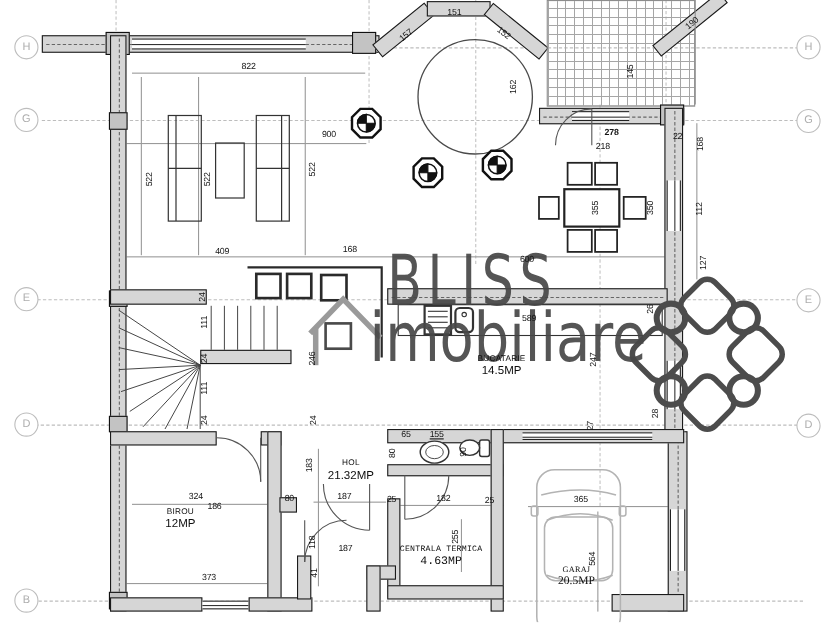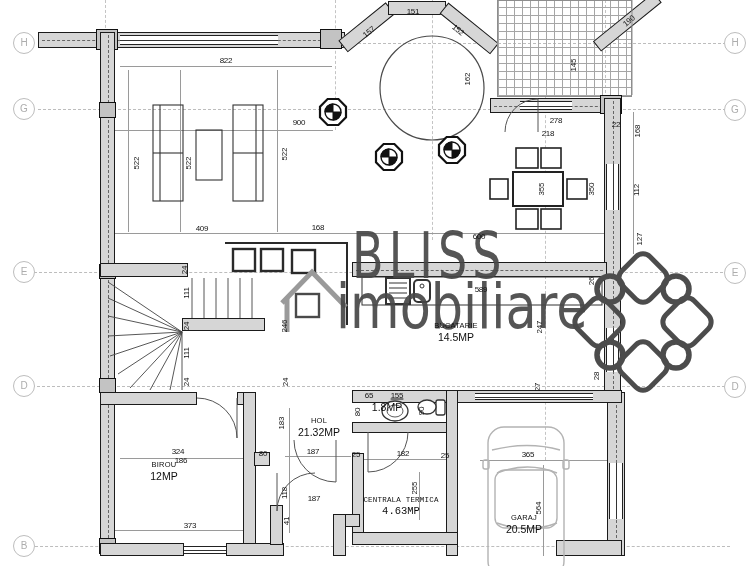--- a/index.html
+++ b/index.html
@@ -279,21 +279,21 @@
     <span class="dim" style="left: 413px; top: 11px; transform: translate(-50%, -50%) rotate(0deg);">151</span>
     <span class="dim" style="left: 369px; top: 32px; transform: translate(-50%, -50%) rotate(-39deg);">157</span>
     <span class="dim" style="left: 458px; top: 30px; transform: translate(-50%, -50%) rotate(39deg);">152</span>
     <span class="dim" style="left: 467px; top: 79px; transform: translate(-50%, -50%) rotate(-90deg);">162</span>
     <span class="dim" style="left: 573px; top: 65px; transform: translate(-50%, -50%) rotate(-90deg);">145</span>
     <span class="dim" style="left: 629px; top: 21px; transform: translate(-50%, -50%) rotate(-40deg);">190</span>
     <span class="dim" style="left: 299px; top: 122px; transform: translate(-50%, -50%) rotate(0deg);">900</span>
     <span class="dim" style="left: 136px; top: 163px; transform: translate(-50%, -50%) rotate(-90deg);">522</span>
     <span class="dim" style="left: 188px; top: 163px; transform: translate(-50%, -50%) rotate(-90deg);">522</span>
     <span class="dim" style="left: 284px; top: 154px; transform: translate(-50%, -50%) rotate(-90deg);">522</span>
-    <span class="dim" style="left: 556px; top: 120px; transform: translate(-50%, -50%) rotate(0deg);">278</span>
+    <span class="dim" style="left: 556px; top: 120px; transform: translate(-50%, -50%) rotate(0deg); font-weight: bold;">278</span>
     <span class="dim" style="left: 548px; top: 133px; transform: translate(-50%, -50%) rotate(0deg);">218</span>
     <span class="dim" style="left: 616px; top: 124px; transform: translate(-50%, -50%) rotate(0deg);">22</span>
     <span class="dim" style="left: 637px; top: 131px; transform: translate(-50%, -50%) rotate(-90deg);">168</span>
     <span class="dim" style="left: 636px; top: 190px; transform: translate(-50%, -50%) rotate(-90deg);">112</span>
     <span class="dim" style="left: 639px; top: 239px; transform: translate(-50%, -50%) rotate(-90deg);">127</span>
     <span class="dim" style="left: 541px; top: 189px; transform: translate(-50%, -50%) rotate(-90deg);">355</span>
     <span class="dim" style="left: 591px; top: 189px; transform: translate(-50%, -50%) rotate(-90deg);">350</span>
     <span class="dim" style="left: 202px; top: 228px; transform: translate(-50%, -50%) rotate(0deg);">409</span>
     <span class="dim" style="left: 318px; top: 227px; transform: translate(-50%, -50%) rotate(0deg);">168</span>
     <span class="dim" style="left: 479px; top: 236px; transform: translate(-50%, -50%) rotate(0deg);">600</span>
@@ -303,21 +303,21 @@
     <span class="dim" style="left: 186px; top: 326px; transform: translate(-50%, -50%) rotate(-90deg);">24</span>
     <span class="dim" style="left: 186px; top: 353px; transform: translate(-50%, -50%) rotate(-90deg);">111</span>
     <span class="dim" style="left: 186px; top: 382px; transform: translate(-50%, -50%) rotate(-90deg);">24</span>
     <span class="dim" style="left: 284px; top: 326px; transform: translate(-50%, -50%) rotate(-90deg);">246</span>
     <span class="dim" style="left: 285px; top: 382px; transform: translate(-50%, -50%) rotate(-90deg);">24</span>
     <span class="dim" style="left: 539px; top: 327px; transform: translate(-50%, -50%) rotate(-90deg);">247</span>
     <span class="dim" style="left: 591px; top: 281px; transform: translate(-50%, -50%) rotate(-90deg);">26</span>
     <span class="dim" style="left: 596px; top: 376px; transform: translate(-50%, -50%) rotate(-90deg);">28</span>
     <span class="dim" style="left: 537px; top: 387px; transform: translate(-50%, -50%) rotate(-90deg);">27</span>
     <span class="dim" style="left: 178px; top: 451px; transform: translate(-50%, -50%) rotate(0deg);">324</span>
-    <span class="dim" style="left: 181px; top: 460px; transform: translate(-50%, -50%) rotate(0deg);">186</span>
+    <span class="dim" style="left: 195px; top: 460px; transform: translate(-50%, -50%) rotate(0deg);">186</span>
     <span class="dim" style="left: 190px; top: 525px; transform: translate(-50%, -50%) rotate(0deg);">373</span>
     <span class="dim" style="left: 281px; top: 423px; transform: translate(-50%, -50%) rotate(-90deg);">183</span>
     <span class="dim" style="left: 263px; top: 453px; transform: translate(-50%, -50%) rotate(0deg);">80</span>
     <span class="dim" style="left: 284px; top: 493px; transform: translate(-50%, -50%) rotate(-90deg);">118</span>
     <span class="dim" style="left: 286px; top: 521px; transform: translate(-50%, -50%) rotate(-90deg);">41</span>
     <span class="dim" style="left: 369px; top: 395px; transform: translate(-50%, -50%) rotate(0deg);">65</span>
     <span class="dim" style="left: 397px; top: 395px; transform: translate(-50%, -50%) rotate(0deg); text-decoration: underline;">155</span>
     <span class="dim" style="left: 357px; top: 412px; transform: translate(-50%, -50%) rotate(-90deg);">80</span>
     <span class="dim" style="left: 421px; top: 411px; transform: translate(-50%, -50%) rotate(-90deg);">90</span>
     <span class="dim" style="left: 356px; top: 454px; transform: translate(-50%, -50%) rotate(0deg);">25</span>
@@ -333,24 +333,21 @@
       <div class="room-area">14.5MP</div>
     </div>
     <div class="room" style="left: 319px; top: 416px;">
       <div class="room-name">HOL</div>
       <div class="room-area">21.32MP</div>
     </div>
     <div class="room" style="left: 164px; top: 460px;">
       <div class="room-name">BIROU</div>
       <div class="room-area">12MP</div>
     </div>
-    <div class="room" style="left: 387px; top: 400px;">
-      <div class="room-area">1.8MP</div>
-    </div>
     <div class="room" style="left: 401px; top: 496px; font-family: Liberation Mono, monospace;">
       <div class="room-name">CENTRALA TERMICA</div>
       <div class="room-area">4.63MP</div>
     </div>
-    <div class="room" style="left: 524px; top: 513px;">
+    <div class="room" style="left: 524px; top: 513px; font-family: Liberation Serif, serif;">
       <div class="room-name">GARAJ</div>
       <div class="room-area">20.5MP</div>
     </div>
   </div>
 
 </body></html>

